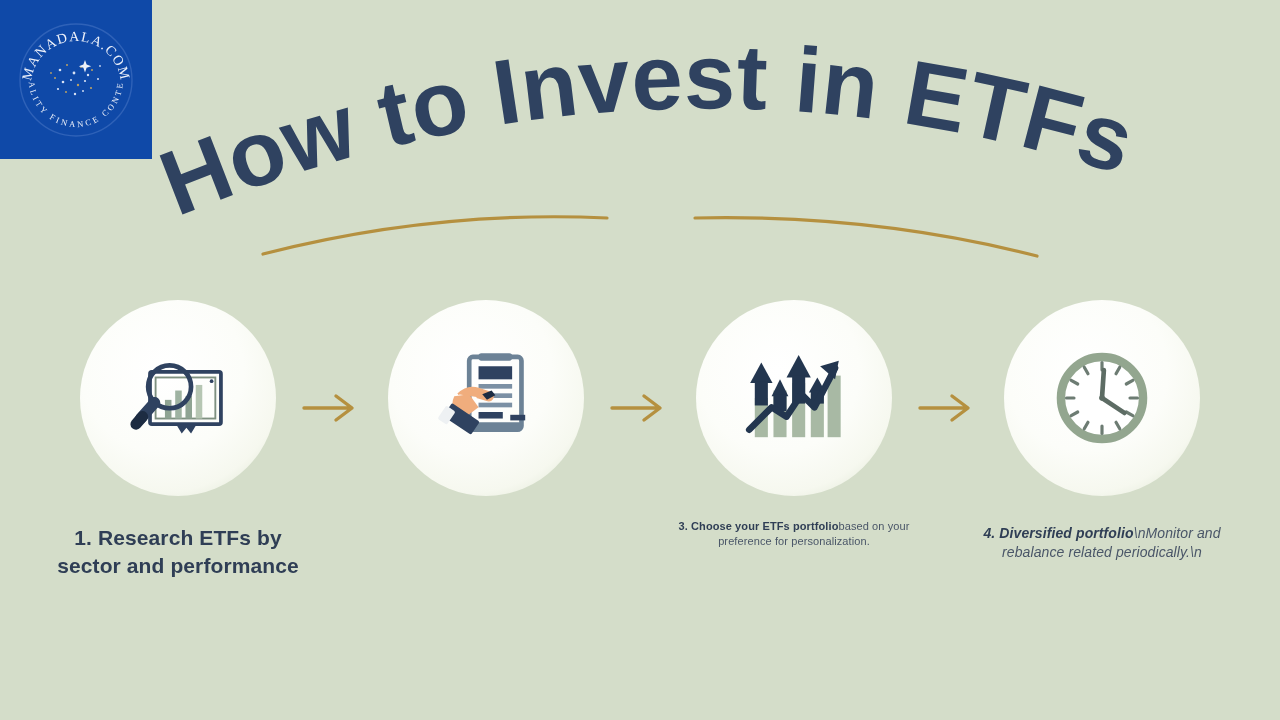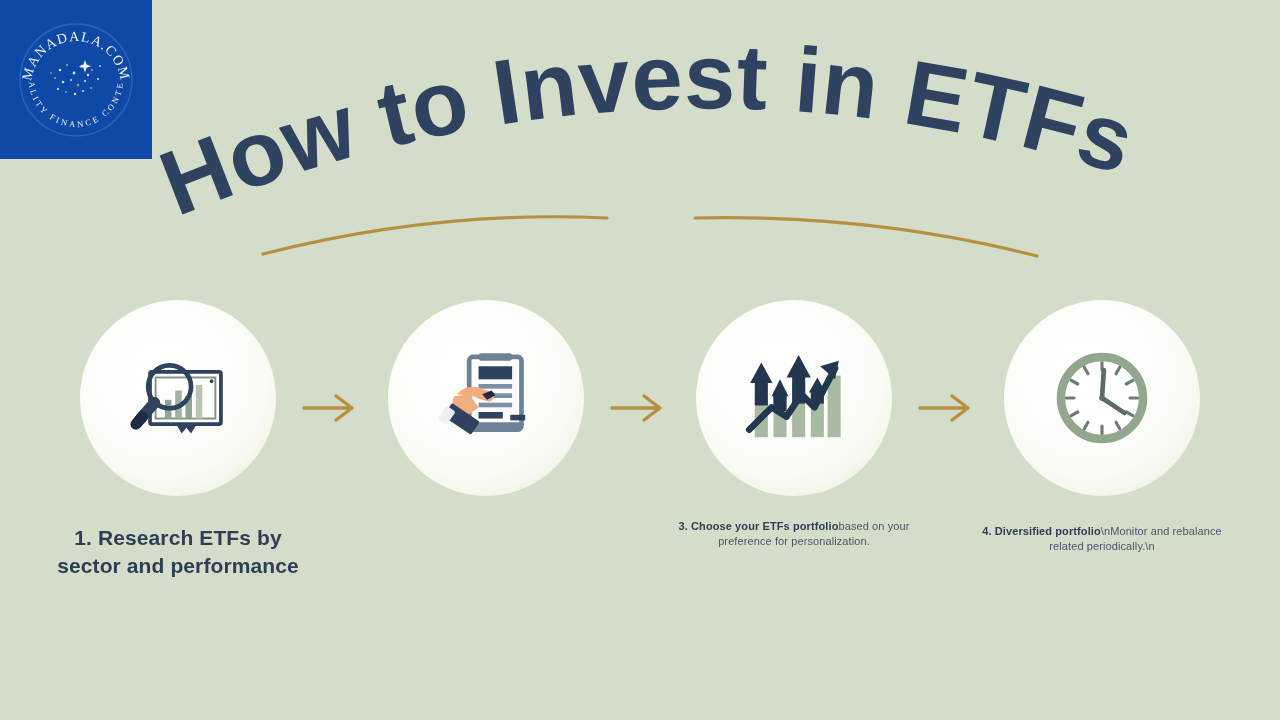--- a/index.html
+++ b/index.html
@@ -124,21 +124,21 @@
     width: 272px;
     text-align: center;
     color: #2f3e55;
     font-size: 21px;
     line-height: 1.33;
     font-weight: bold;
     letter-spacing: 0.1px;
   }
   .step-caption .regular { font-weight: normal; color: #4a5668; }
   .step-caption.small { font-size: 11px; line-height: 1.36; margin-top: 23px; }
-  .step-caption.small4 { font-size: 11px; line-height: 1.36; width: 250px; }
+  .step-caption.small4 { font-size: 14px; line-height: 1.36; width: 250px; font-style: italic; }
 
   
   .connector {
     position: absolute;
     top: 90px;
     width: 60px;
     height: 36px;
     flex: none;
   }
   .connector svg { width: 100%; height: 100%; overflow: visible; }

